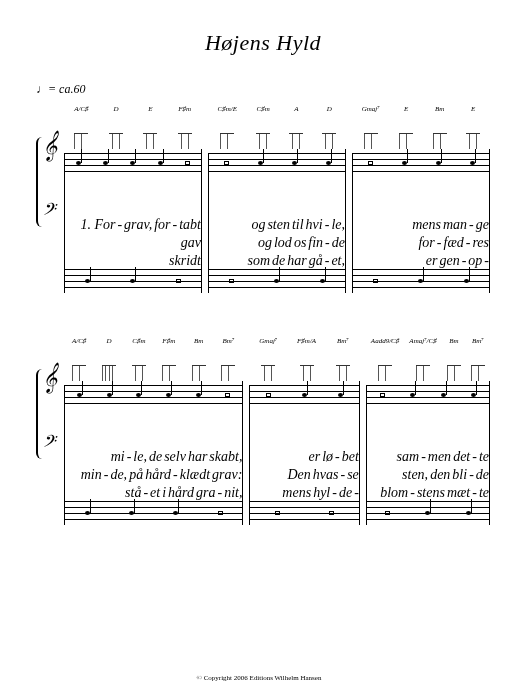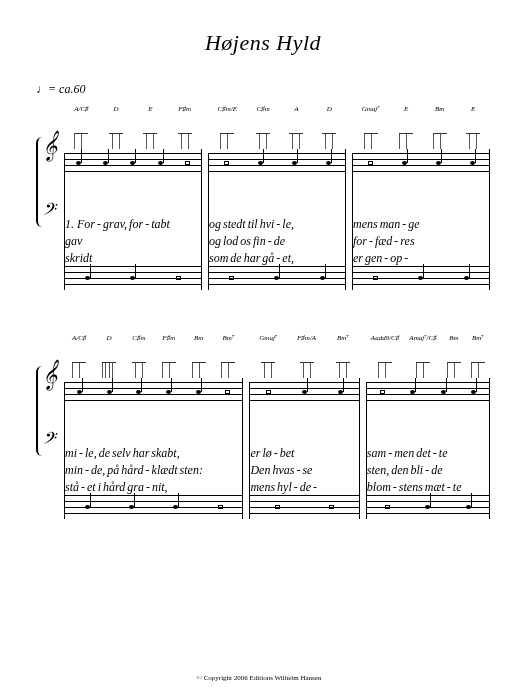--- a/index.html
+++ b/index.html
@@ -123,23 +123,23 @@
   .half::after{
     content: '';
     position: absolute;
     right: -1px; top: -12px;
     width: 1px; height: 14px;
     background: #000;
   }
 
   
   .lyric-line {
-    font-size: 12px;
+    font-size: 14px;
     display: flex;
-    justify-content: flex-start;
+    justify-content: flex-end;
     margin-top: 2px;
     white-space: nowrap;
     gap: 2px;
   }
   .lyric-line span { flex: 0 0 auto; }
 
   
   .brace-col {
     width: 22px;
     position: relative;
@@ -263,21 +263,21 @@
         <div class="staff treble">
           <div class="notes-row" style="top:8px">
               <div class="half"></div>
               <div class="note"></div>
               <div class="note"></div>
               <div class="note"></div>
             </div>
         </div>
         <div class="lyric-line">
           <span>og</span>
-          <span>stedt</span>
+          <span>sten</span>
           <span>til</span>
           <span>hvi</span>
           <span>-</span>
           <span>le,</span>
         </div>
         <div class="lyric-line">
           <span>og</span>
           <span>lod</span>
           <span>os</span>
           <span>fin</span>
@@ -416,21 +416,21 @@
           <span>skabt,</span>
         </div>
         <div class="lyric-line">
           <span>min</span>
           <span>-</span>
           <span>de,</span>
           <span>på</span>
           <span>hård</span>
           <span>-</span>
           <span>klædt</span>
-          <span>sten:</span>
+          <span>grav:</span>
         </div>
         <div class="lyric-line">
           <span>stå</span>
           <span>-</span>
           <span>et</span>
           <span>i</span>
           <span>hård</span>
           <span>gra</span>
           <span>-</span>
           <span>nit,</span>

